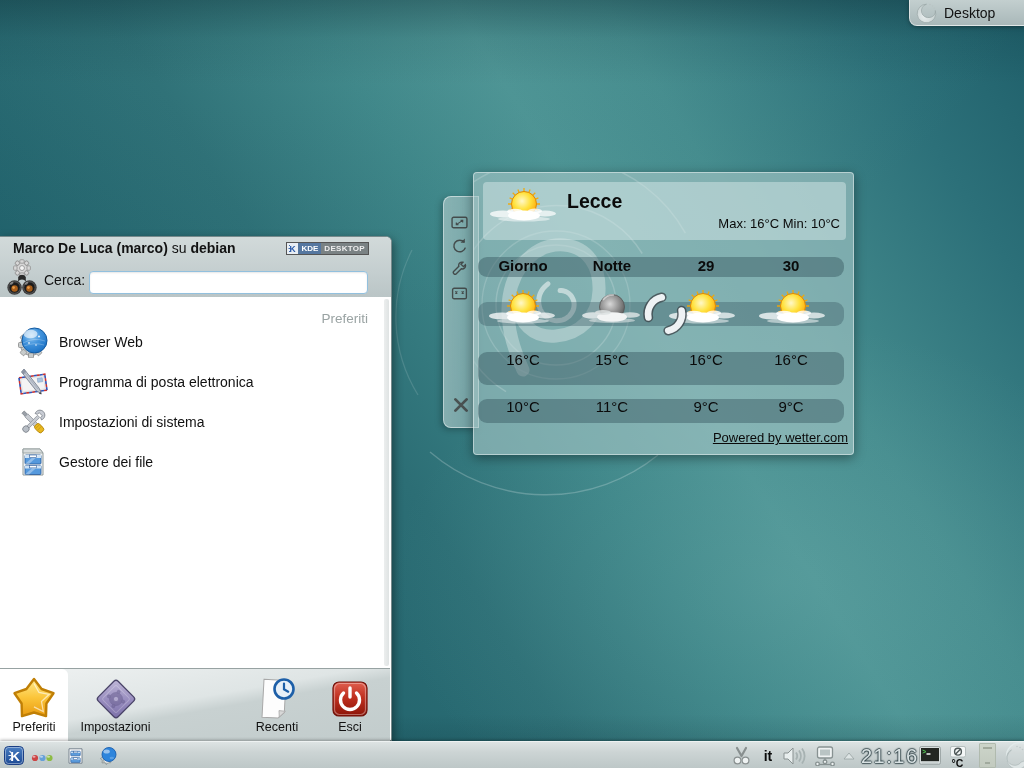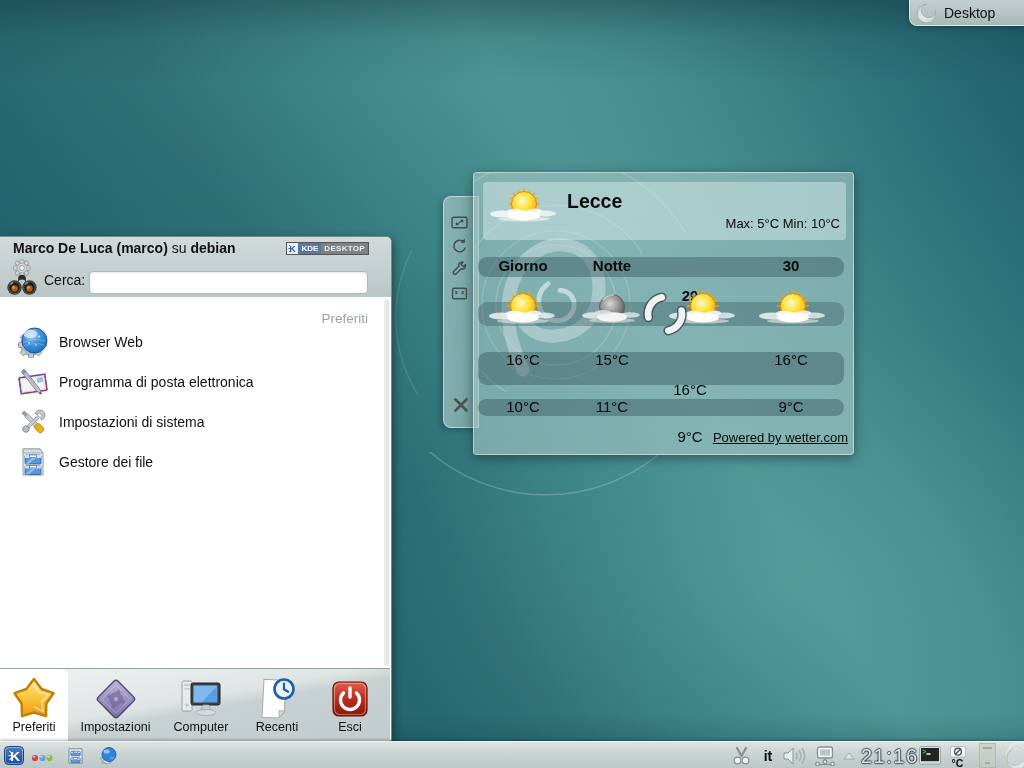--- a/index.html
+++ b/index.html
@@ -27,25 +27,25 @@
   background:rgba(166,198,199,.62); border:1px solid rgba(255,255,255,.45); border-radius:4px;
   box-shadow:0 3px 12px rgba(0,0,0,.4); }
 #whead { position:absolute; left:9px; top:9px; width:363px; height:58px;
   background:rgba(222,238,238,.45); border-radius:4px; }
 #whead .city { position:absolute; left:84px; top:8px; font-size:19.5px; font-weight:bold; color:#0a0a0a; }
 #whead .mm { position:absolute; right:6px; top:34px; font-size:13px; color:#0a0a0a; }
 .wband { position:absolute; left:4px; width:366px; background:rgba(52,84,94,.44); border-radius:9px; }
 #wb1 { top:84px; height:20px; }
 #wb2 { top:129px; height:24px; }
 #wb3 { top:179px; height:33px; }
-#wb4 { top:226px; height:17px; }
+#wb4 { top:226px; height:24px; }
 .wband span { position:absolute; width:96px; text-align:center; color:#0a0a0a; }
 .hdr { font-weight:bold; font-size:15px; top:0px; }
 .tmp { font-size:15px; top:-1px; }
-.c1 { left:-3px; } .c2 { left:86px; } .c3 { left:164px;margin-top:30px; } .c4 { left:265px; }
+.c1 { left:-3px; } .c2 { left:86px; } .c3 { left:180px; } .c4 { left:265px; }
 #powered { position:absolute; right:5px; bottom:9px; font-size:13px; color:#0a0a0a; text-decoration:underline; }
 #kick { position:absolute; left:0; top:236px; width:392px; height:505px;
   background:#fff; border:1px solid #76898b; border-left:none; border-radius:0 6px 0 0;
   box-shadow:2px 3px 10px rgba(0,0,0,.4);padding-left:8px; }
 #khead { position:absolute; left:0; top:0; width:100%; height:60px;
   background:linear-gradient(180deg,#d2dada 0%, #c4cecf 60%, #bac5c6 100%); border-radius:0 5px 0 0; }
 #khead .title { position:absolute; left:13px; top:3px; font-size:14px; color:#111; }
 #kbadge { position:absolute; right:22px; top:5px; height:13px; display:flex; align-items:stretch;
   border:1px solid #555; background:#888; font-size:8px; font-weight:bold; }
 #kbadge .k0 { background:#e8eef4; display:flex; align-items:center; }
@@ -175,21 +175,21 @@
       </g>
     </g>
   </defs>
 </svg>
 <div id="weather">
   <div id="whead">
     <svg class="abs" style="left:-4px;top:6px" width="90" height="40" viewBox="0 0 90 40">
         <use href="#suncloud"></use>
       </svg>
     <span class="city">Lecce</span>
-    <span class="mm">Max: 5°C Min: 10°C</span>
+    <span class="mm">Max: 16°C Min: 10°C</span>
   </div>
   <div class="wband" id="wb1">
     <span class="hdr c1">Giorno</span>
       <span class="hdr c2">Notte</span>
       <span class="hdr c3">29</span>
       <span class="hdr c4">30</span>
   </div>
   <div class="wband" id="wb2" style="background:rgba(52,84,94,.36)"></div>
   <div class="wband" id="wb3">
     <span class="tmp c1">16°C</span>
@@ -385,34 +385,20 @@
                 <rect x="20.6" y="13" width="2.8" height="3" rx="0.8"></rect>
                 <rect x="20.6" y="28" width="2.8" height="3" rx="0.8"></rect>
                 <rect x="13" y="20.6" width="3" height="2.8" rx="0.8"></rect>
                 <rect x="28" y="20.6" width="3" height="2.8" rx="0.8"></rect>
               </g>
         <circle cx="22" cy="22" r="2.6" fill="#c8c2dd"></circle>
       </g>
     </svg></span>
         <span class="tl">Impostazioni</span>
       </div>
-    <div class="tab" style="left:163px;width:76px">
-        <span class="tic"><svg width="46" height="44" viewBox="0 0 46 44">
-      <rect x="4" y="4" width="10" height="30" rx="1.5" fill="#e8eaea" stroke="#9aa2a2" stroke-width="1"></rect>
-      <rect x="6" y="7" width="6" height="2" fill="#c8cccc"></rect>
-            <rect x="6" y="11" width="6" height="1.4" fill="#c8cccc"></rect>
-      <circle cx="9" cy="28" r="1.6" fill="#b8c0c0"></circle>
-      <rect x="13" y="6" width="29" height="22" rx="2" fill="#3a3f44" stroke="#23272b" stroke-width="1"></rect>
-      <rect x="15.5" y="8.5" width="24" height="17" fill="#57a0e8"></rect>
-      <path d="M15.5 8.5 h24 l-16 17 h-8 z" fill="rgba(255,255,255,.25)"></path>
-      <path d="M25 28 l-2 5 h10 l-2 -5 z" fill="#c8cdd1" stroke="#98a0a4" stroke-width="0.8"></path>
-      <ellipse cx="28" cy="35.5" rx="10" ry="3" fill="#d4d9dc" stroke="#a0a8ac" stroke-width="0.8"></ellipse>
-    </svg></span>
-        <span class="tl">Computer</span>
-      </div>
     <div class="tab" style="left:239px;width:76px">
         <span class="tic"><svg width="44" height="44" viewBox="0 0 44 44">
       <path d="M8 3 h22 v32 l-6 6 h-16 z" fill="#fdfdfd" stroke="#a8a8a8" stroke-width="1" transform="rotate(3 22 22)"></path>
       <path d="M30.9 34 l-6 6 l-0.5 -6.5 z" fill="#d8d8d8" stroke="#a8a8a8" stroke-width="0.8" transform="rotate(2 22 22)"></path>
       <circle cx="29" cy="12" r="9.5" fill="#e8f0f8" stroke="#1d5fa8" stroke-width="2.6"></circle>
       <path d="M29 6.5 v5.8 l4.2 2.4" stroke="#1d5fa8" stroke-width="2.2" fill="none" stroke-linecap="round"></path>
     </svg></span>
         <span class="tl">Recenti</span>
       </div>
     <div class="tab" style="left:315px;width:70px">

